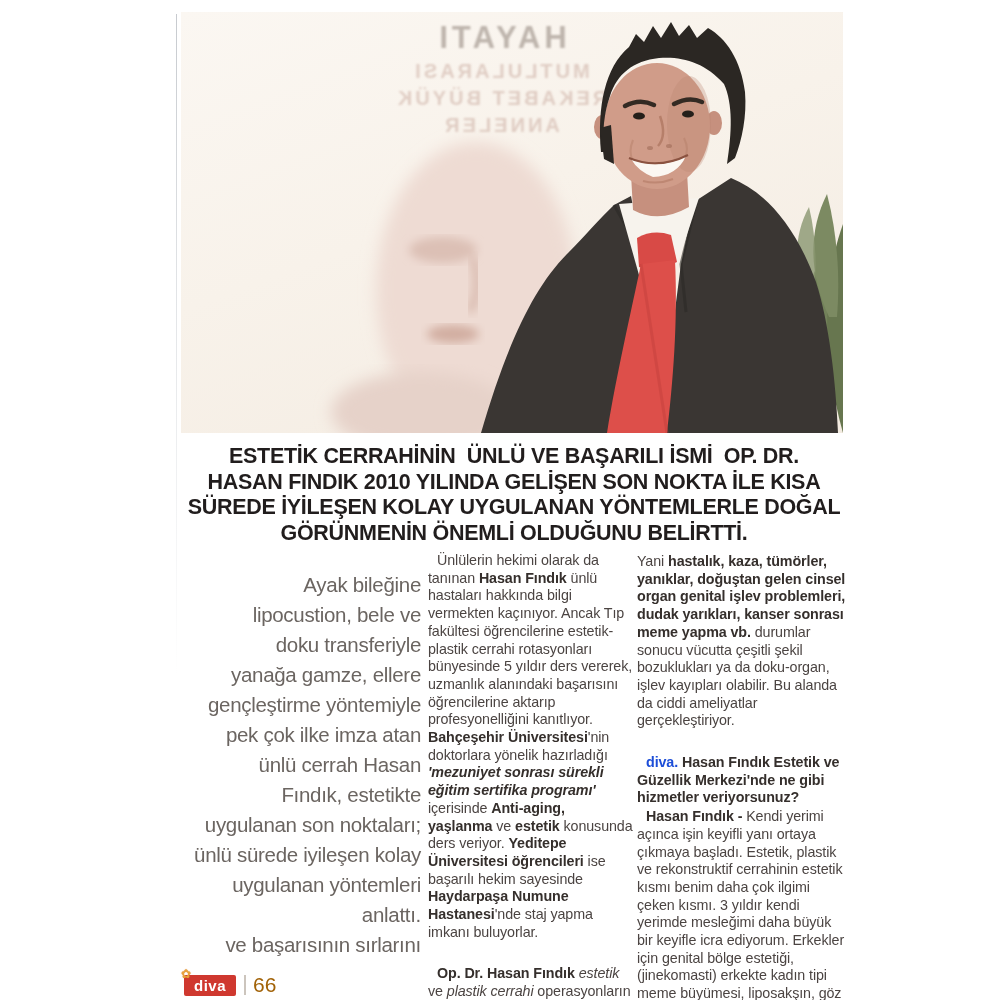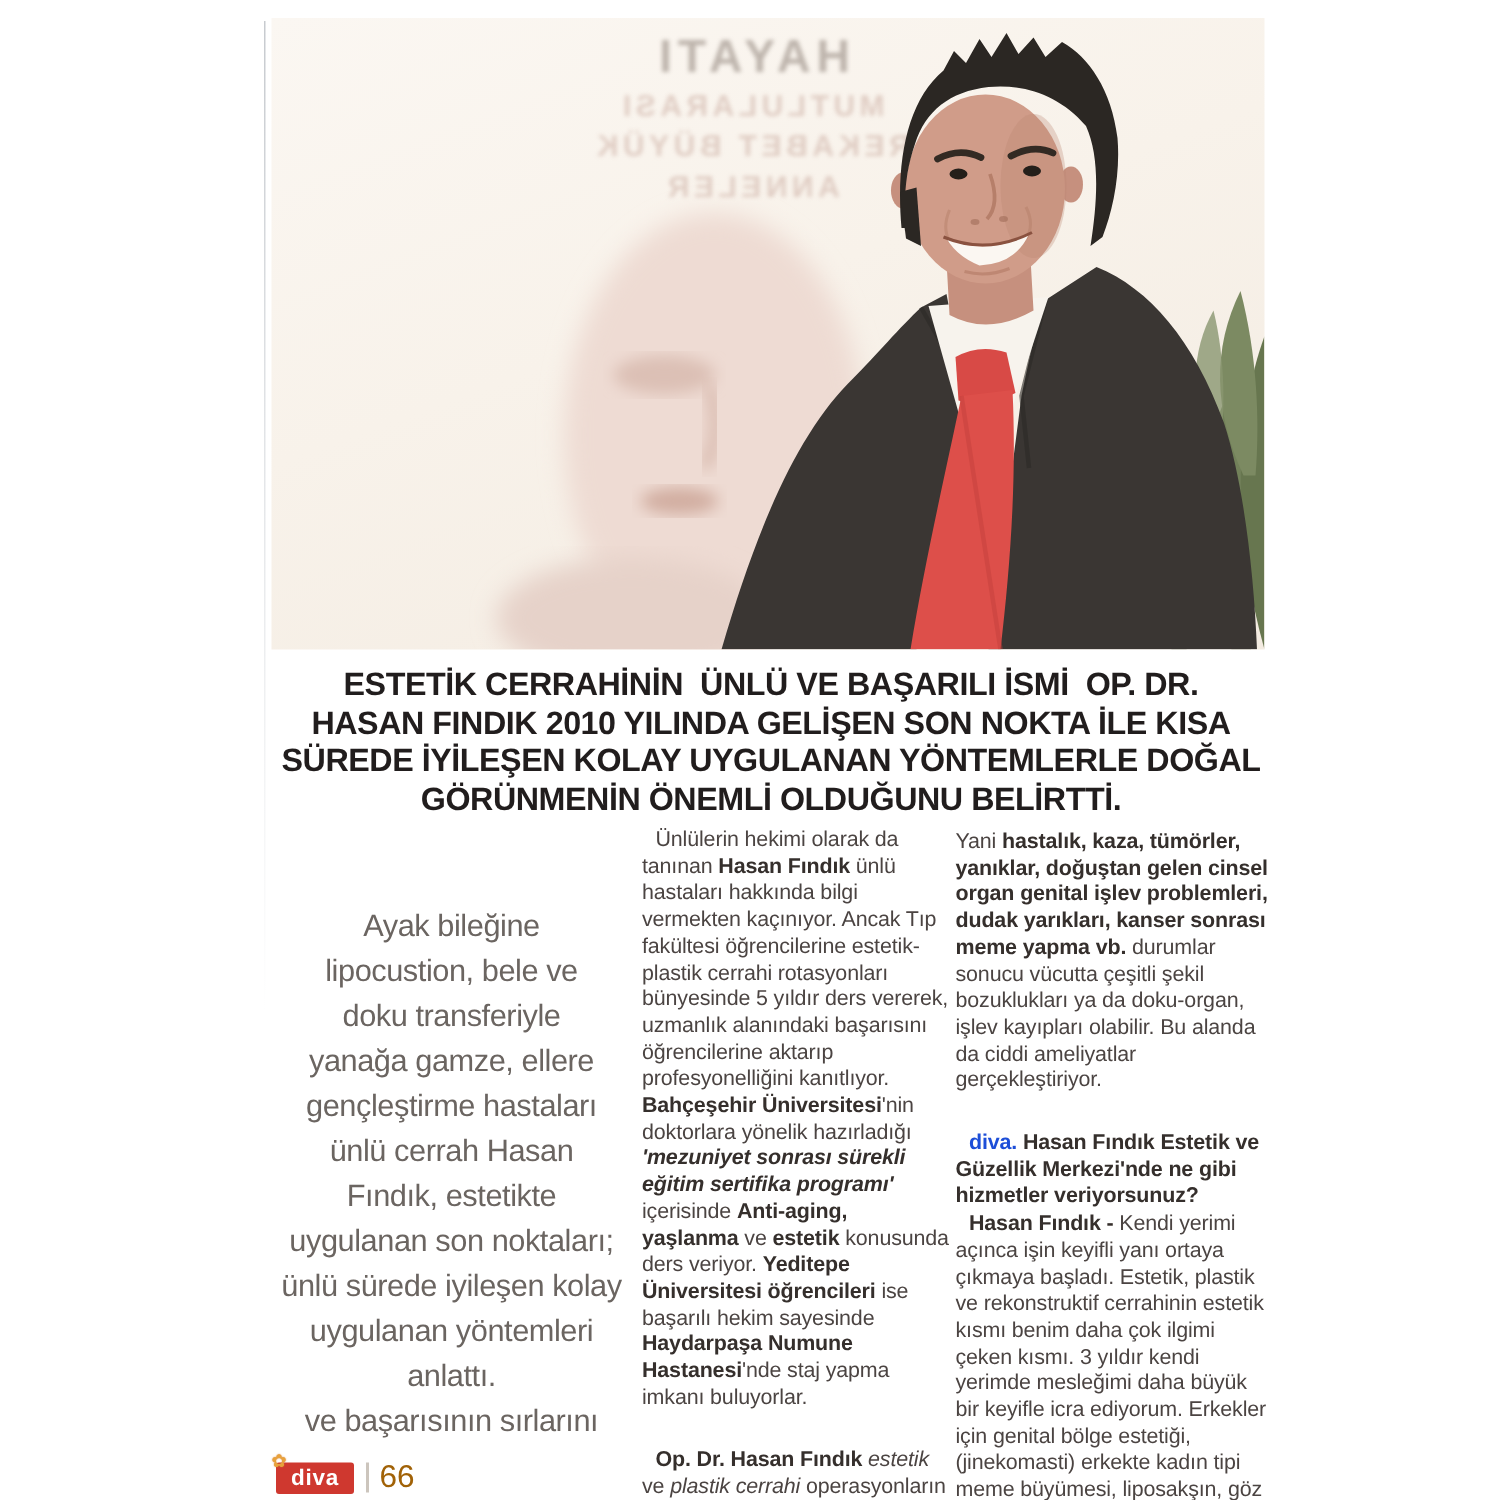--- a/index.html
+++ b/index.html
@@ -18,21 +18,21 @@
     color:#cfb3a8;line-height:27px;font-size:20px;}
   .ghost-text div:first-child{font-size:31px;color:#968a81;line-height:40px;letter-spacing:4px;}
   .photo svg{position:absolute;left:0;top:0;}
 
   
   .headline{position:absolute;left:183px;top:444px;width:662px;text-align:center;
     font-weight:700;font-size:21.5px;line-height:25.5px;color:#211d1d;letter-spacing:-.3px;}
   .headline div{white-space:pre;}
 
   
-  .col1{position:absolute;left:181px;top:603px;width:240px;text-align:center;
+  .col1{position:absolute;left:181px;top:570px;width:240px;text-align:right;
     font-size:20.5px;line-height:30px;color:#6b6561;font-weight:500;letter-spacing:-.3px;}
   .col2{position:absolute;left:428px;top:552px;width:205px;}
   .col3{position:absolute;left:637px;top:553px;width:211px;}
   .col2 p,.col3 p{margin:0;font-size:14.3px;line-height:17.7px;color:#4b4442;letter-spacing:-.1px;}
   .col2 .p2{margin-top:24px;}
   .col3 .q{margin-top:24px;}
   .col3 .a{margin-top:1px;}
   .indent{text-indent:9px;}
   .run-b{font-weight:700;color:#352f2c;}
   .run-i{font-style:italic;}
@@ -147,21 +147,22 @@
       <div>HASAN FINDIK 2010 YILINDA GELİŞEN SON NOKTA İLE KISA</div>
       <div>SÜREDE İYİLEŞEN KOLAY UYGULANAN YÖNTEMLERLE DOĞAL</div>
       <div>GÖRÜNMENİN ÖNEMLİ OLDUĞUNU BELİRTTİ.</div>
     </div>
 
   <div class="col1">
       <div>Ayak bileğine</div>
       <div>lipocustion, bele ve</div>
       <div>doku transferiyle</div>
       <div>yanağa gamze, ellere</div>
-      <div>gençleştirme hastaları</div>
+      <div>gençleştirme yöntemiyle</div>
+      <div>pek çok ilke imza  atan</div>
       <div>ünlü cerrah Hasan</div>
       <div>Fındık, estetikte</div>
       <div>uygulanan son noktaları;</div>
       <div>ünlü sürede iyileşen kolay</div>
       <div>uygulanan yöntemleri</div>
       <div>anlattı.</div>
       <div>ve başarısının sırlarını</div>
     </div>
 
   <div class="col2">

